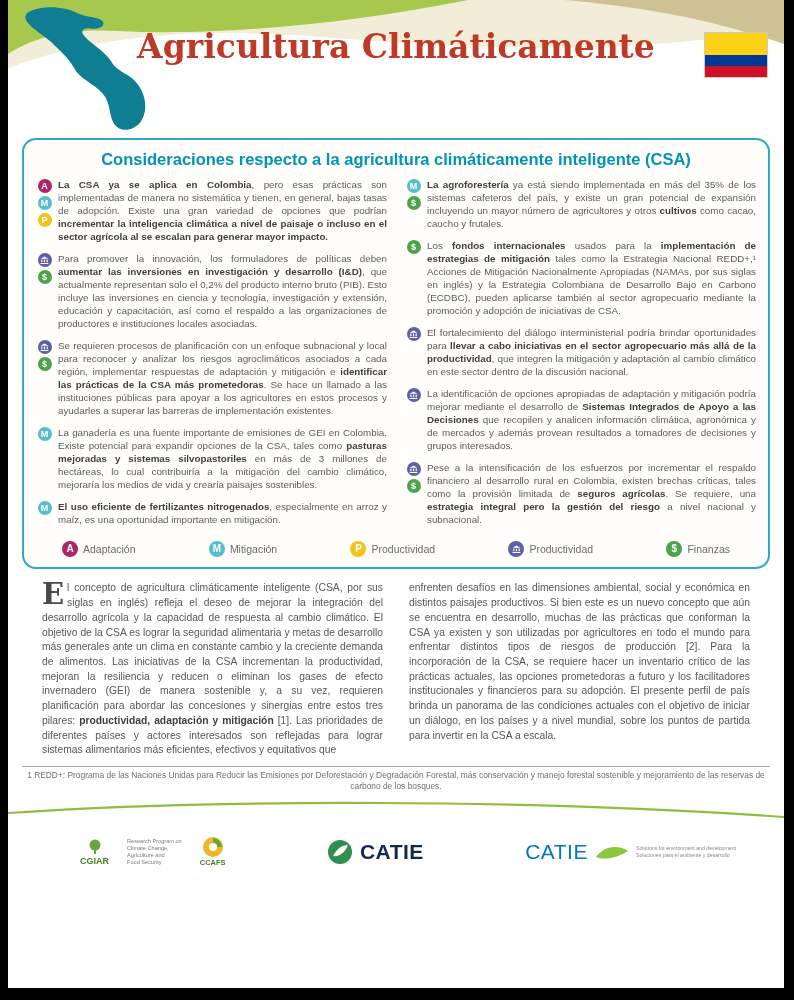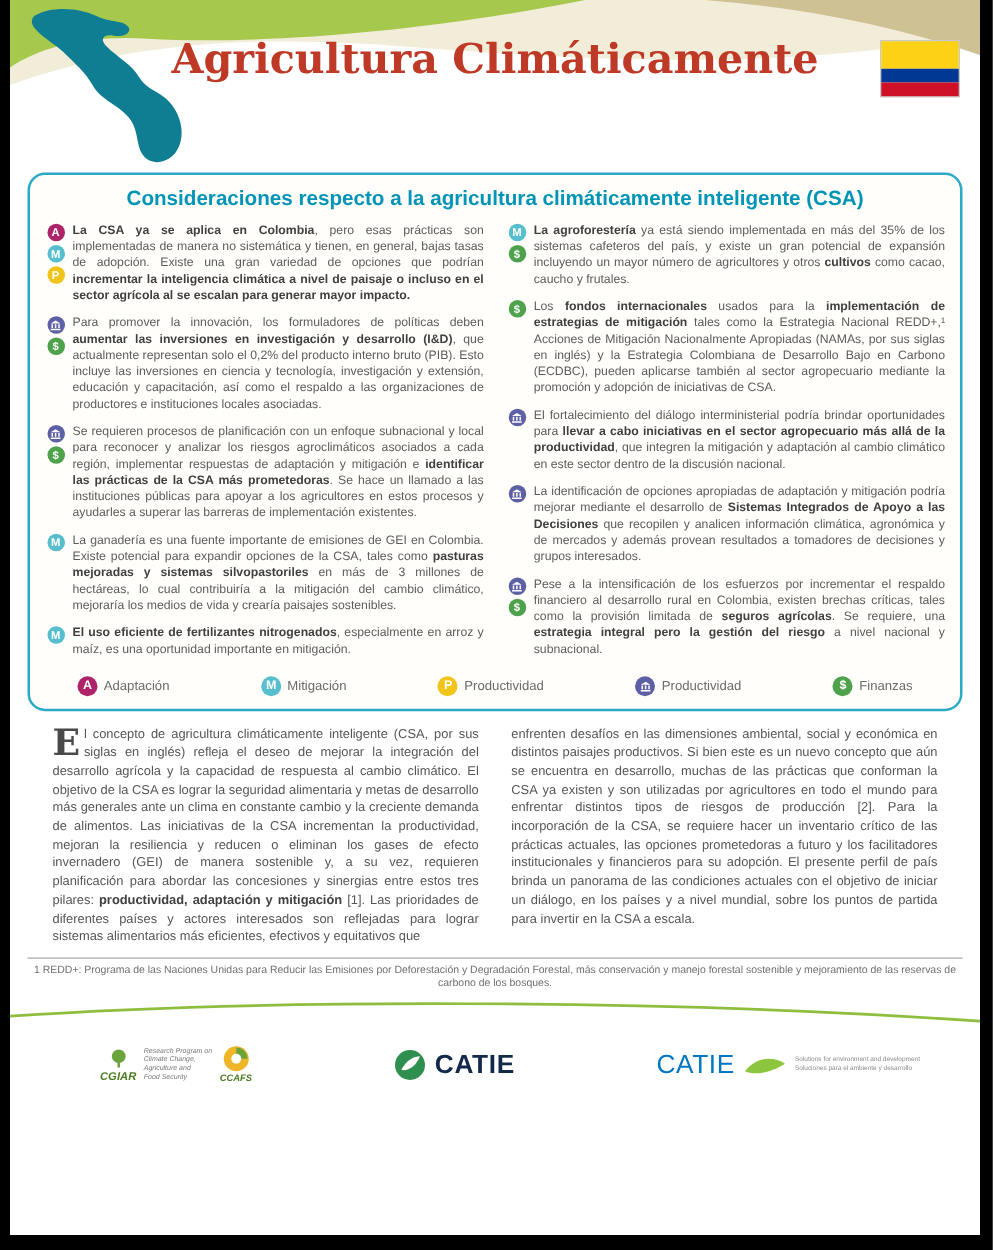--- a/index.html
+++ b/index.html
@@ -43,21 +43,21 @@
 
   
   .footnote { margin:8px 14px 0; border-top:1px solid #a9a9a9; padding:3px 4px 0;
               font-size:8.4px; line-height:1.35; color:#6f6f6f;text-align:center; }
 
   
   .swoosh-wrap { height:26px; margin-top:2px; }
   .footer { display:flex; align-items:center; justify-content:space-between; padding:0 48px 0 72px; height:62px; }
   .logo { display:flex; align-items:center; gap:7px; }
   .wbg-text { font-size:13.5px; font-weight:700; color:#253746; letter-spacing:.3px; }
-  .cgiar-block { display:flex; align-items:center; gap:6px;font-style:italic; }
+  .cgiar-block { display:flex; align-items:center; gap:18px; }
   .cgiar-name { font-size:9px; font-weight:700; color:#4c7a1f; text-align:center; }
   .cgiar-lines { font-size:5.6px; color:#7a7a7a; line-height:1.25; }
   .ccafs-col { display:flex; flex-direction:column; align-items:center; }
   .ccafs-text { font-size:7.5px; font-weight:700; color:#4c7a1f; }
   .ciat-text { font-size:21px; font-weight:700; color:#13294b; letter-spacing:.5px; }
   .catie-text { font-size:21px; font-weight:400; color:#0077c0; letter-spacing:.5px; }
   .catie-tag { font-size:5.2px; color:#8a8a8a; line-height:1.3; }
 </style>
 </head>
 <body>

